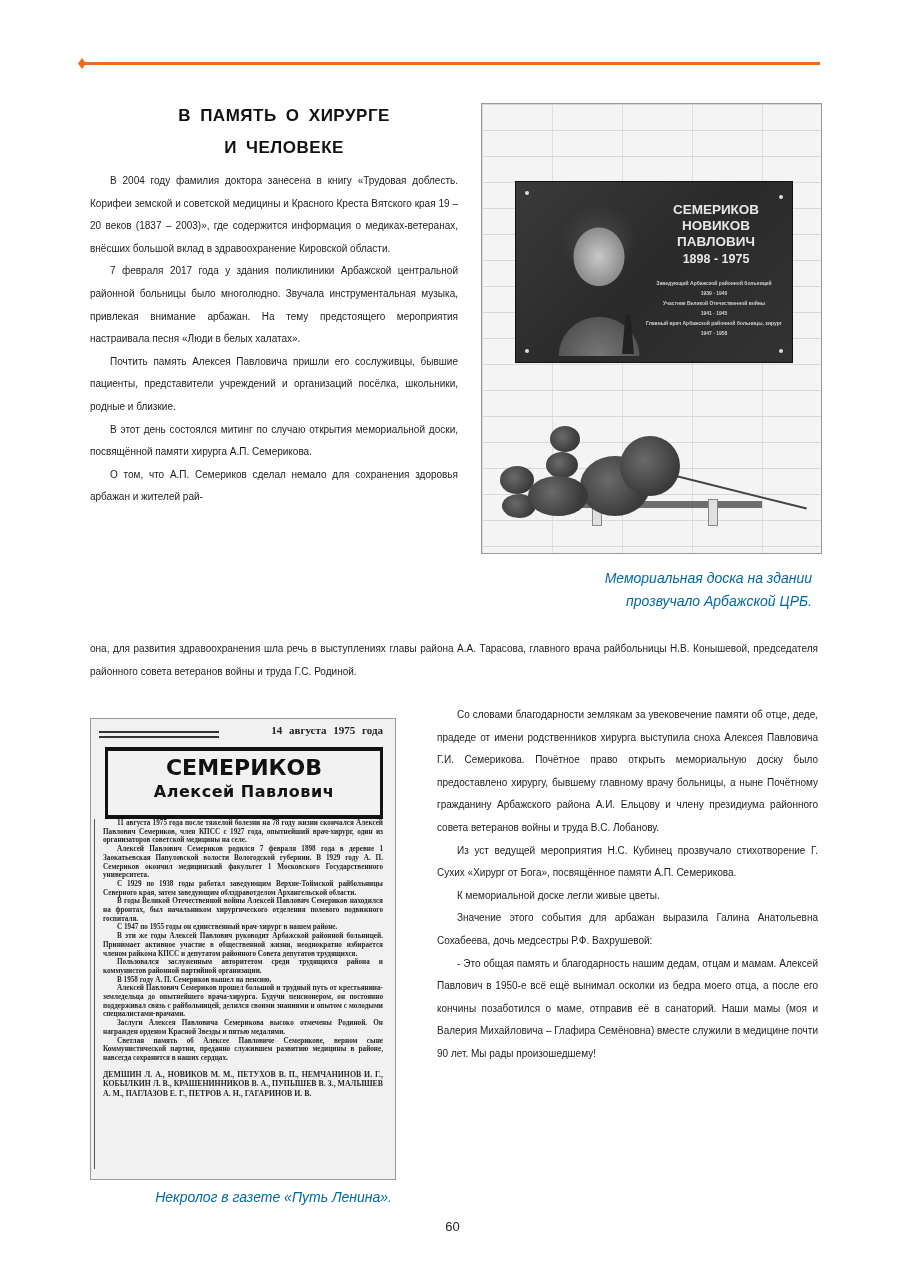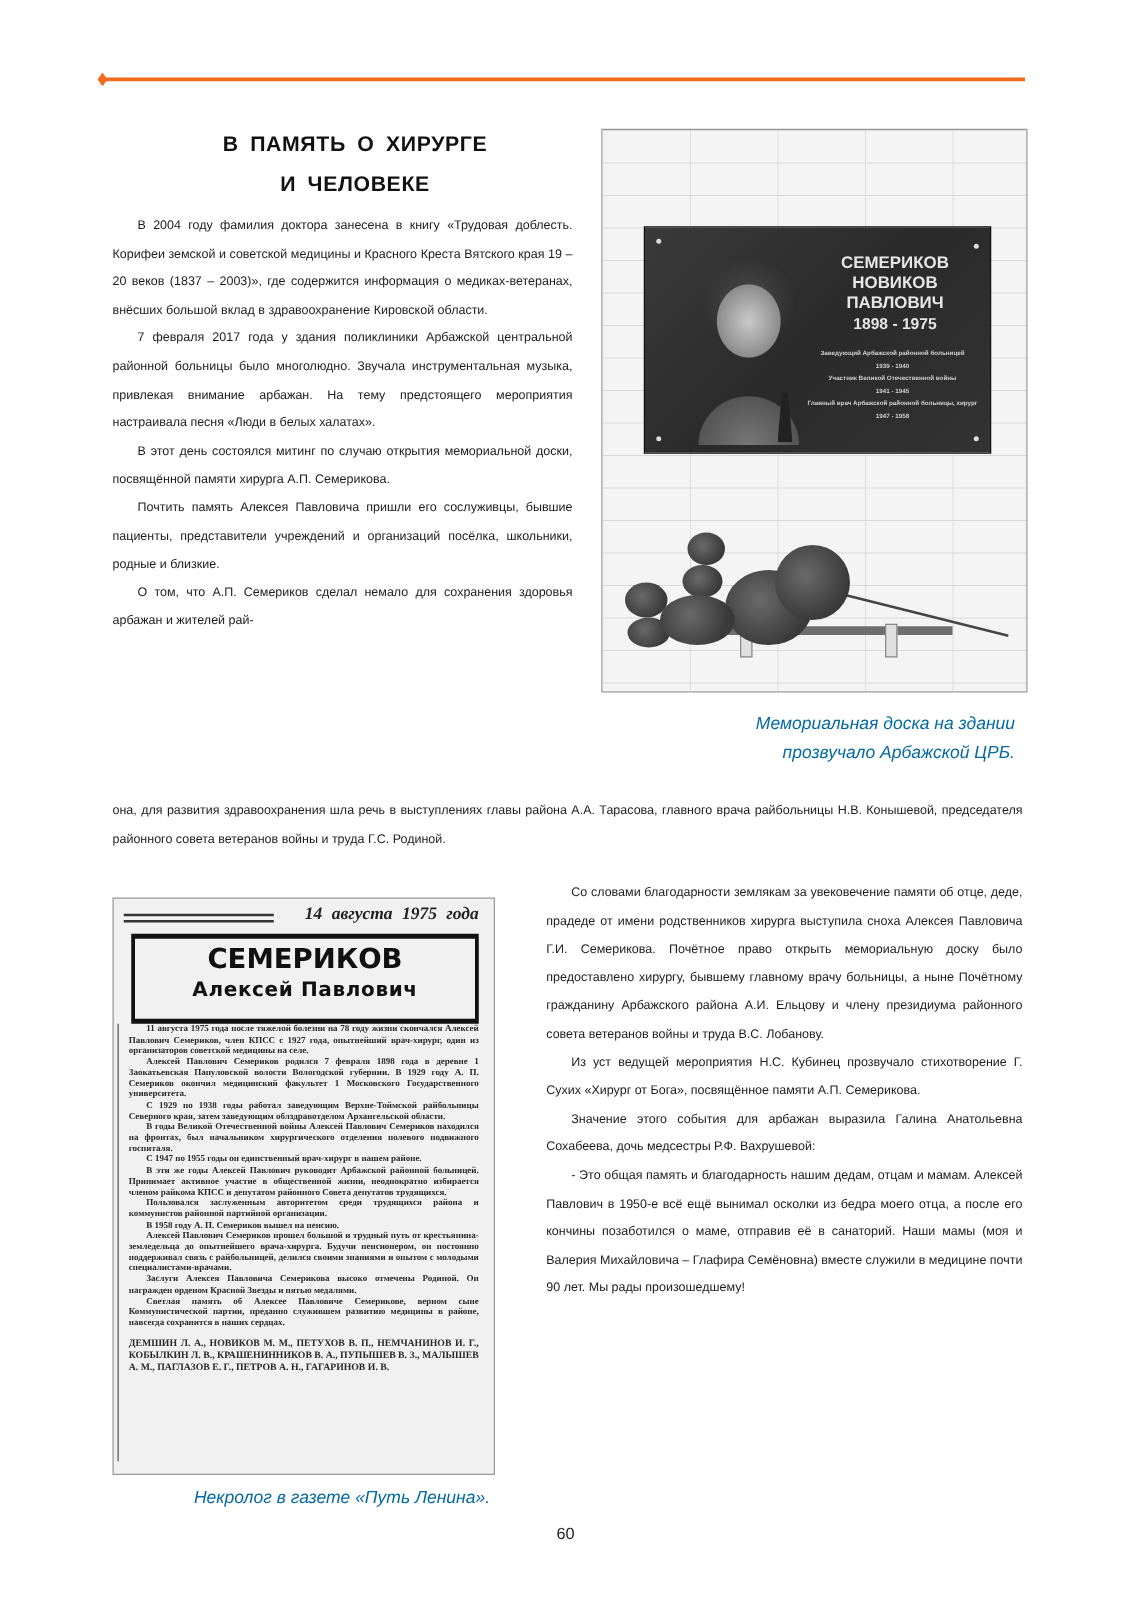--- a/index.html
+++ b/index.html
@@ -55,21 +55,21 @@
 
     .caption { position: absolute; font-family: "Liberation Sans", sans-serif; font-style: italic;
                font-size: 14px; color: #0369a1; text-align: right; line-height: 23px; }
     .photo-caption { right: 93px; top: 567px; width: 300px; }
     .news-caption { left: 90px; top: 1186px; width: 302px; text-align: right; }
 
     .newspaper { position: absolute; left: 90px; top: 718px; width: 304px; height: 460px;
                  border: 1px solid #9a9a9a; background: #f1f1f1; overflow: hidden; }
     .np-date-rule { position: absolute; left: 8px; width: 120px; height: 1.5px; background: #333; }
     .np-date { position: absolute; right: 12px; top: 5px; font-family: "Liberation Serif", serif;
-               font-style: italic; font-weight: bold; font-size: 14px; color: #222; word-spacing: 4px; }
+               font-weight: bold; font-size: 11px; color: #222; word-spacing: 4px; }
     .np-box { position: absolute; left: 14px; top: 28px; width: 272px; height: 64px;
               border-left: 3px solid #111; border-right: 3px solid #111;
               border-top: 4px solid #111; border-bottom: 4px solid #111; text-align: center; }
     .np-surname { font-family: "DejaVu Sans", sans-serif; font-weight: bold; font-size: 22px; color: #111;
                   margin-top: 4px; line-height: 26px; }
     .np-given { font-family: "DejaVu Sans", sans-serif; font-weight: bold; font-size: 16px; color: #111;
                 line-height: 22px; letter-spacing: 0.5px; }
     .np-text { position: absolute; left: 12px; top: 100px; width: 280px; font-family: "Liberation Serif", serif;
                font-weight: bold; font-size: 7.2px; line-height: 8.7px; color: #2a2a2a; text-align: justify; }
     .np-text p { margin: 0; text-indent: 14px; }
@@ -84,22 +84,22 @@
 
 <div class="top-diamond"></div>
 <div class="top-rule"></div>
 
 <div class="title l1">В ПАМЯТЬ О ХИРУРГЕ</div>
 <div class="title l2">И ЧЕЛОВЕКЕ</div>
 
 <div class="col-left body-text">
   <p>В 2004 году фамилия доктора занесена в книгу «Трудовая доблесть. Корифеи земской и советской медицины и Красного Креста Вятского края 19 – 20 веков (1837 – 2003)», где содержится информация о медиках-ветеранах, внёсших большой вклад в здравоохранение Кировской области.</p>
   <p>7 февраля 2017 года у здания поликлиники Арбажской центральной районной больницы было многолюдно. Звучала инструментальная музыка, привлекая внимание арбажан. На тему предстоящего мероприятия настраивала песня «Люди в белых халатах».</p>
+  <p>Почтить память Алексея Павловича пришли его сослуживцы, бывшие пациенты, представители учреждений и организаций посёлка, школьники, родные и близкие.</p>
   <p>В этот день состоялся митинг по случаю открытия мемориальной доски, посвящённой памяти хирурга А.П. Семерикова.</p>
-  <p>Почтить память Алексея Павловича пришли его сослуживцы, бывшие пациенты, представители учреждений и организаций посёлка, школьники, родные и близкие.</p>
   <p>О том, что А.П. Семериков сделал немало для сохранения здоровья арбажан и жителей рай-</p>
 </div>
 
 <div class="photo">
   <div class="brick-wall"></div>
   <div class="plaque">
     <span class="plaque-screw" style="left:9px;top:9px"></span>
     <span class="plaque-screw" style="right:9px;top:13px"></span>
     <span class="plaque-screw" style="left:9px;bottom:9px"></span>
     <span class="plaque-screw" style="right:9px;bottom:9px"></span>
@@ -162,17 +162,18 @@
     <p>Заслуги Алексея Павловича Семерикова высоко отмечены Родиной. Он награжден орденом Красной Звезды и пятью медалями.</p>
     <p>Светлая память об Алексее Павловиче Семерикове, верном сыне Коммунистической партии, преданно служившем развитию медицины в районе, навсегда сохранится в наших сердцах.</p>
     <p class="np-signers">ДЕМШИН Л. А., НОВИКОВ М. М., ПЕТУХОВ В. П., НЕМЧАНИНОВ И. Г., КОБЫЛКИН Л. В., КРАШЕНИННИКОВ В. А., ПУПЫШЕВ В. З., МАЛЫШЕВ А. М., ПАГЛАЗОВ Е. Г., ПЕТРОВ А. Н., ГАГАРИНОВ И. В.</p>
   </div>
 </div>
 <div class="caption news-caption">Некролог в газете «Путь Ленина».</div>
 
 <div class="col-right body-text">
   <p>Со словами благодарности землякам за увековечение памяти об отце, деде, прадеде от имени родственников хирурга выступила сноха Алексея Павловича Г.И. Семерикова.   Почётное право открыть мемориальную доску было предоставлено хирургу, бывшему главному врачу больницы, а ныне Почётному гражданину Арбажского района А.И. Ельцову и члену президиума районного совета ветеранов войны и труда В.С. Лобанову.</p>
   <p>Из уст ведущей мероприятия Н.С. Кубинец прозвучало стихотворение Г. Сухих «Хирург от Бога», посвящённое памяти А.П. Семерикова.</p>
+  <p>К мемориальной доске легли живые цветы.</p>
   <p>Значение этого события для арбажан выразила Галина Анатольевна Сохабеева, дочь медсестры Р.Ф. Вахрушевой:</p>
   <p>- Это общая память и благодарность нашим дедам, отцам и мамам. Алексей Павлович в 1950-е всё ещё вынимал осколки из бедра моего отца, а после его кончины позаботился о маме, отправив её в санаторий. Наши мамы (моя и Валерия Михайловича – Глафира Семёновна) вместе служили в медицине почти 90 лет. Мы рады произошедшему!</p>
 </div>
 
 <div class="page-number">60</div>
 
 </body></html>

